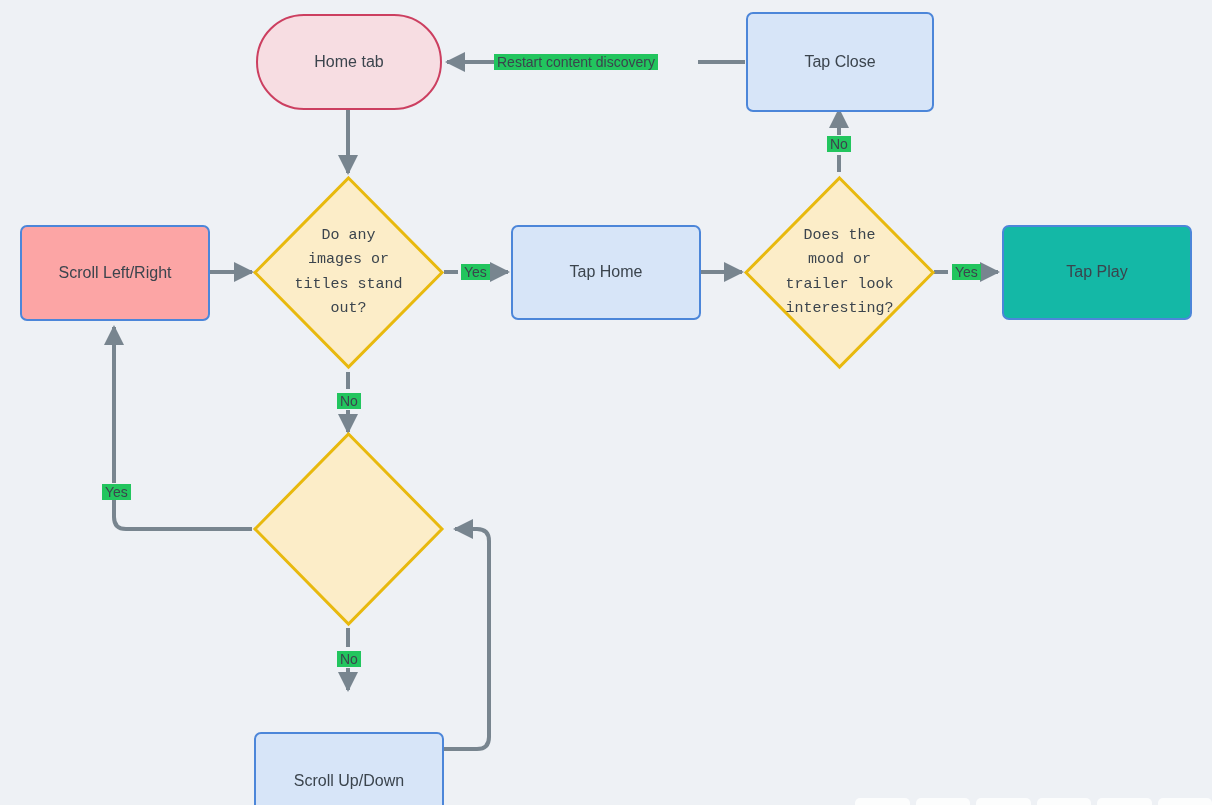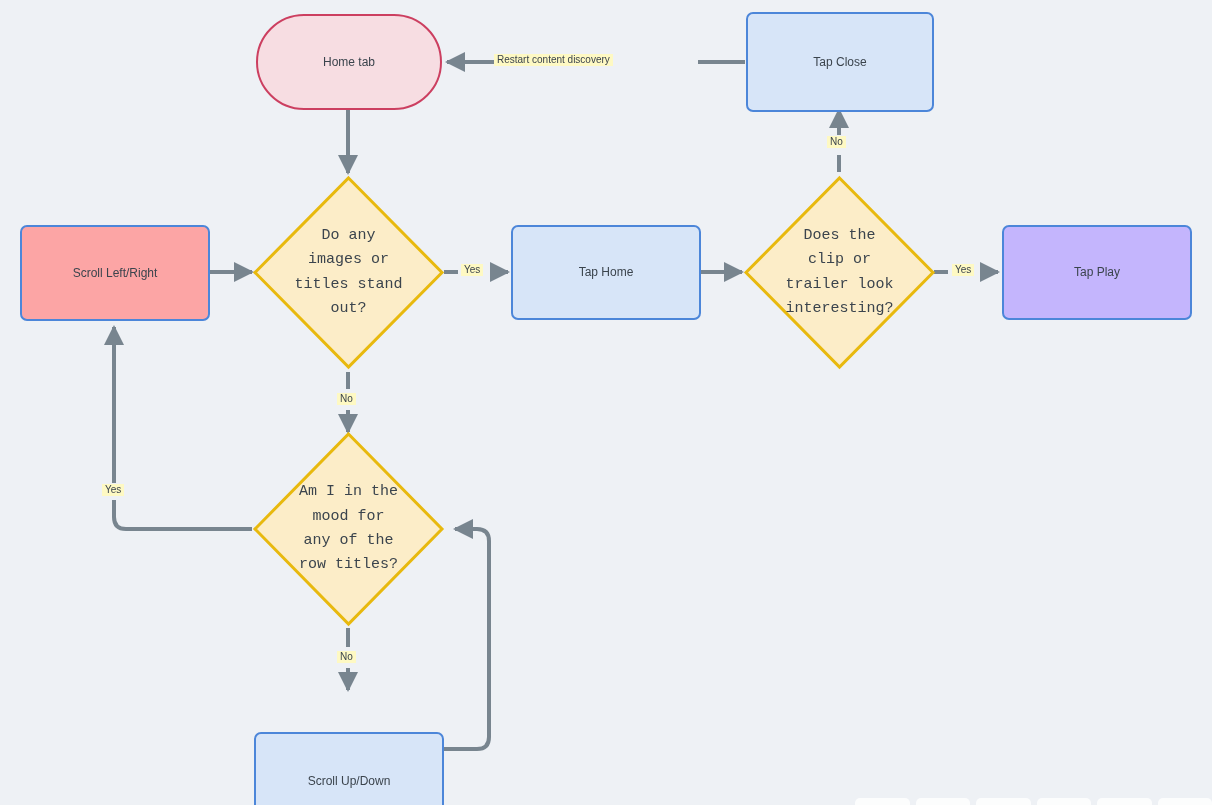--- a/index.html
+++ b/index.html
@@ -22,21 +22,21 @@
     height: 805px;
   }
   .node {
     position: absolute;
     box-sizing: border-box;
     display: flex;
     align-items: center;
     justify-content: center;
     text-align: center;
     color: #3b444d;
-    font-size: 12px;
+    font-size: 16px;
     line-height: 1.55;
     z-index: 3;
   }
   .node-rect {
     border-radius: 7px;
   }
   .node-term {
     border-radius: 48px;
   }
   .node-label {
@@ -63,24 +63,24 @@
   .diamond-svg {
     position: absolute;
     left: 0; top: 0;
     width: 100%;
     height: 100%;
     z-index: 1;
   }
   .edge-label {
     position: absolute;
     color: #3b444d;
-    font-size: 10px;
+    font-size: 14px;
     line-height: 1;
     z-index: 4;
-    background: #fef9c3;
+    background: #22c55e;
     padding: 1px 3px;
     white-space: nowrap;
   }
   .bottom-toolbar {
     position: absolute;
     left: 855px;
     top: 798px;
     width: 357px;
     height: 20px;
     display: flex;
@@ -180,37 +180,33 @@
 
 <div class="node node-rect" style="left:511px; top:225px; width:190px; height:95px; background:#d7e5f8; border:2.5px solid #4c86d9;">
   <span class="node-label">Tap Home</span>
 </div>
 
 <div class="diamond-wrap" style="left:743px; top:175px; width:193px; height:195px;">
   <svg class="diamond-svg" viewBox="0 0 193 195" preserveAspectRatio="none">
     <polygon points="96.5,3 190,97.5 96.5,192 3,97.5" fill="#fcedc8" stroke="#e8b90e" stroke-width="3"></polygon>
   </svg>
   <span class="node-label">Does the
-clip or
+mood or
 trailer look
 interesting?</span>
 </div>
 
-<div class="node node-rect" style="left:1002px; top:225px; width:190px; height:95px; background:#c4b5fd; border:2.5px solid #4c86d9;">
+<div class="node node-rect" style="left:1002px; top:225px; width:190px; height:95px; background:#14b8a6; border:2.5px solid #4c86d9;">
   <span class="node-label">Tap Play</span>
 </div>
 
 <div class="diamond-wrap" style="left:252px; top:431px; width:193px; height:196px;">
   <svg class="diamond-svg" viewBox="0 0 193 196" preserveAspectRatio="none">
     <polygon points="96.5,3 190,98 96.5,193 3,98" fill="#fcedc8" stroke="#e8b90e" stroke-width="3"></polygon>
   </svg>
-  <span class="node-label">Am I in the
-mood for
-any of the
-row titles?</span>
 </div>
 
 <div class="node node-rect" style="left:254px; top:691px; width:190px; height:98px; background:#d7e5f8; border:2.5px solid #4c86d9;margin-top:41px;">
   <span class="node-label">Scroll Up/Down</span>
 </div>
 
 <div class="edge-label" style="left:494px; top:54px;">Restart content discovery</div>
 
 <div class="edge-label" style="left:827px; top:136px;">No</div>
 

